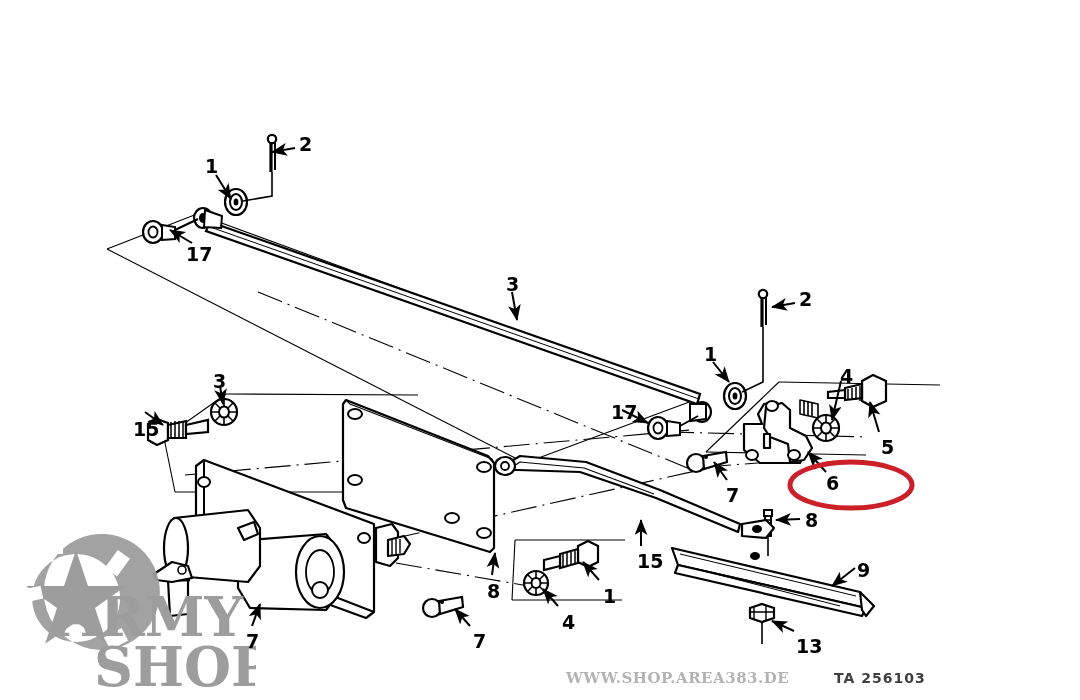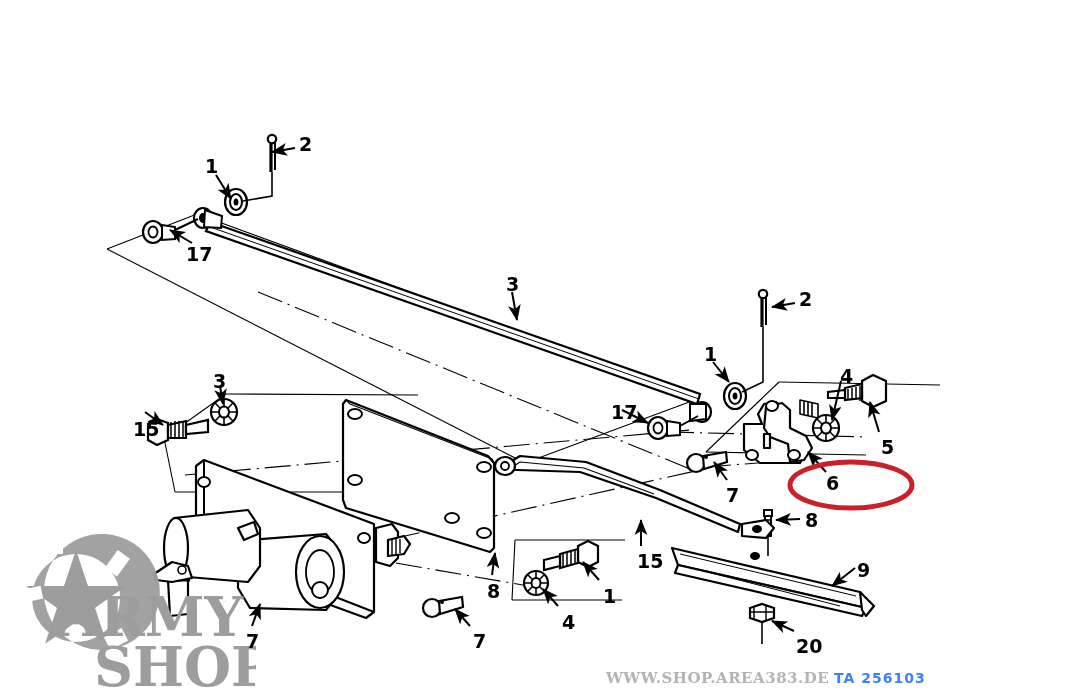--- a/index.html
+++ b/index.html
@@ -39,31 +39,30 @@
   #watermark-url {
     position: absolute;
     left: 566px;
     top: 669px;
     font-family: "DejaVu Serif", serif;
     font-weight: bold;
     font-size: 15px;
     letter-spacing: 0.5px;
     color: #b3b3b3;
     white-space: nowrap;
-    margin-left: 40px;
   }
   #drawing-number {
     position: absolute;
     left: 834px;
     top: 670px;
     font-family: "DejaVu Sans", sans-serif;
     font-weight: bold;
     font-size: 14px;
     letter-spacing: 1px;
-    color: #3b82f6;
+    color: #404040;
     white-space: nowrap;
   }
   #brand-watermark {
     position: absolute;
     left: 6px;
     top: 528px;
     width: 250px;
     height: 168px;
     pointer-events: none;
   }
@@ -382,21 +381,21 @@
       <div class="callout-label" style="left: 506px; top: 275px;">3</div>
       <div class="callout-label" style="left: 799px; top: 290px;">2</div>
       <div class="callout-label" style="left: 704px; top: 345px;">1</div>
       <div class="callout-label" style="left: 611px; top: 403px;">17</div>
       <div class="callout-label" style="left: 840px; top: 367px;">4</div>
       <div class="callout-label" style="left: 881px; top: 438px;">5</div>
       <div class="callout-label" style="left: 826px; top: 474px;">6</div>
       <div class="callout-label" style="left: 726px; top: 486px;">7</div>
       <div class="callout-label" style="left: 805px; top: 511px;">8</div>
       <div class="callout-label" style="left: 857px; top: 561px;">9</div>
-      <div class="callout-label" style="left: 796px; top: 637px;">20</div>
+      <div class="callout-label" style="left: 796px; top: 637px;">13</div>
       <div class="callout-label" style="left: 637px; top: 552px;">15</div>
       <div class="callout-label" style="left: 603px; top: 587px;">1</div>
       <div class="callout-label" style="left: 562px; top: 613px;">4</div>
       <div class="callout-label" style="left: 487px; top: 582px;">8</div>
       <div class="callout-label" style="left: 473px; top: 632px;">7</div>
       <div class="callout-label" style="left: 246px; top: 632px;">7</div>
       <div class="callout-label" style="left: 133px; top: 420px;">15</div>
       <div class="callout-label" style="left: 213px; top: 372px;">3</div>
     </div>
 

